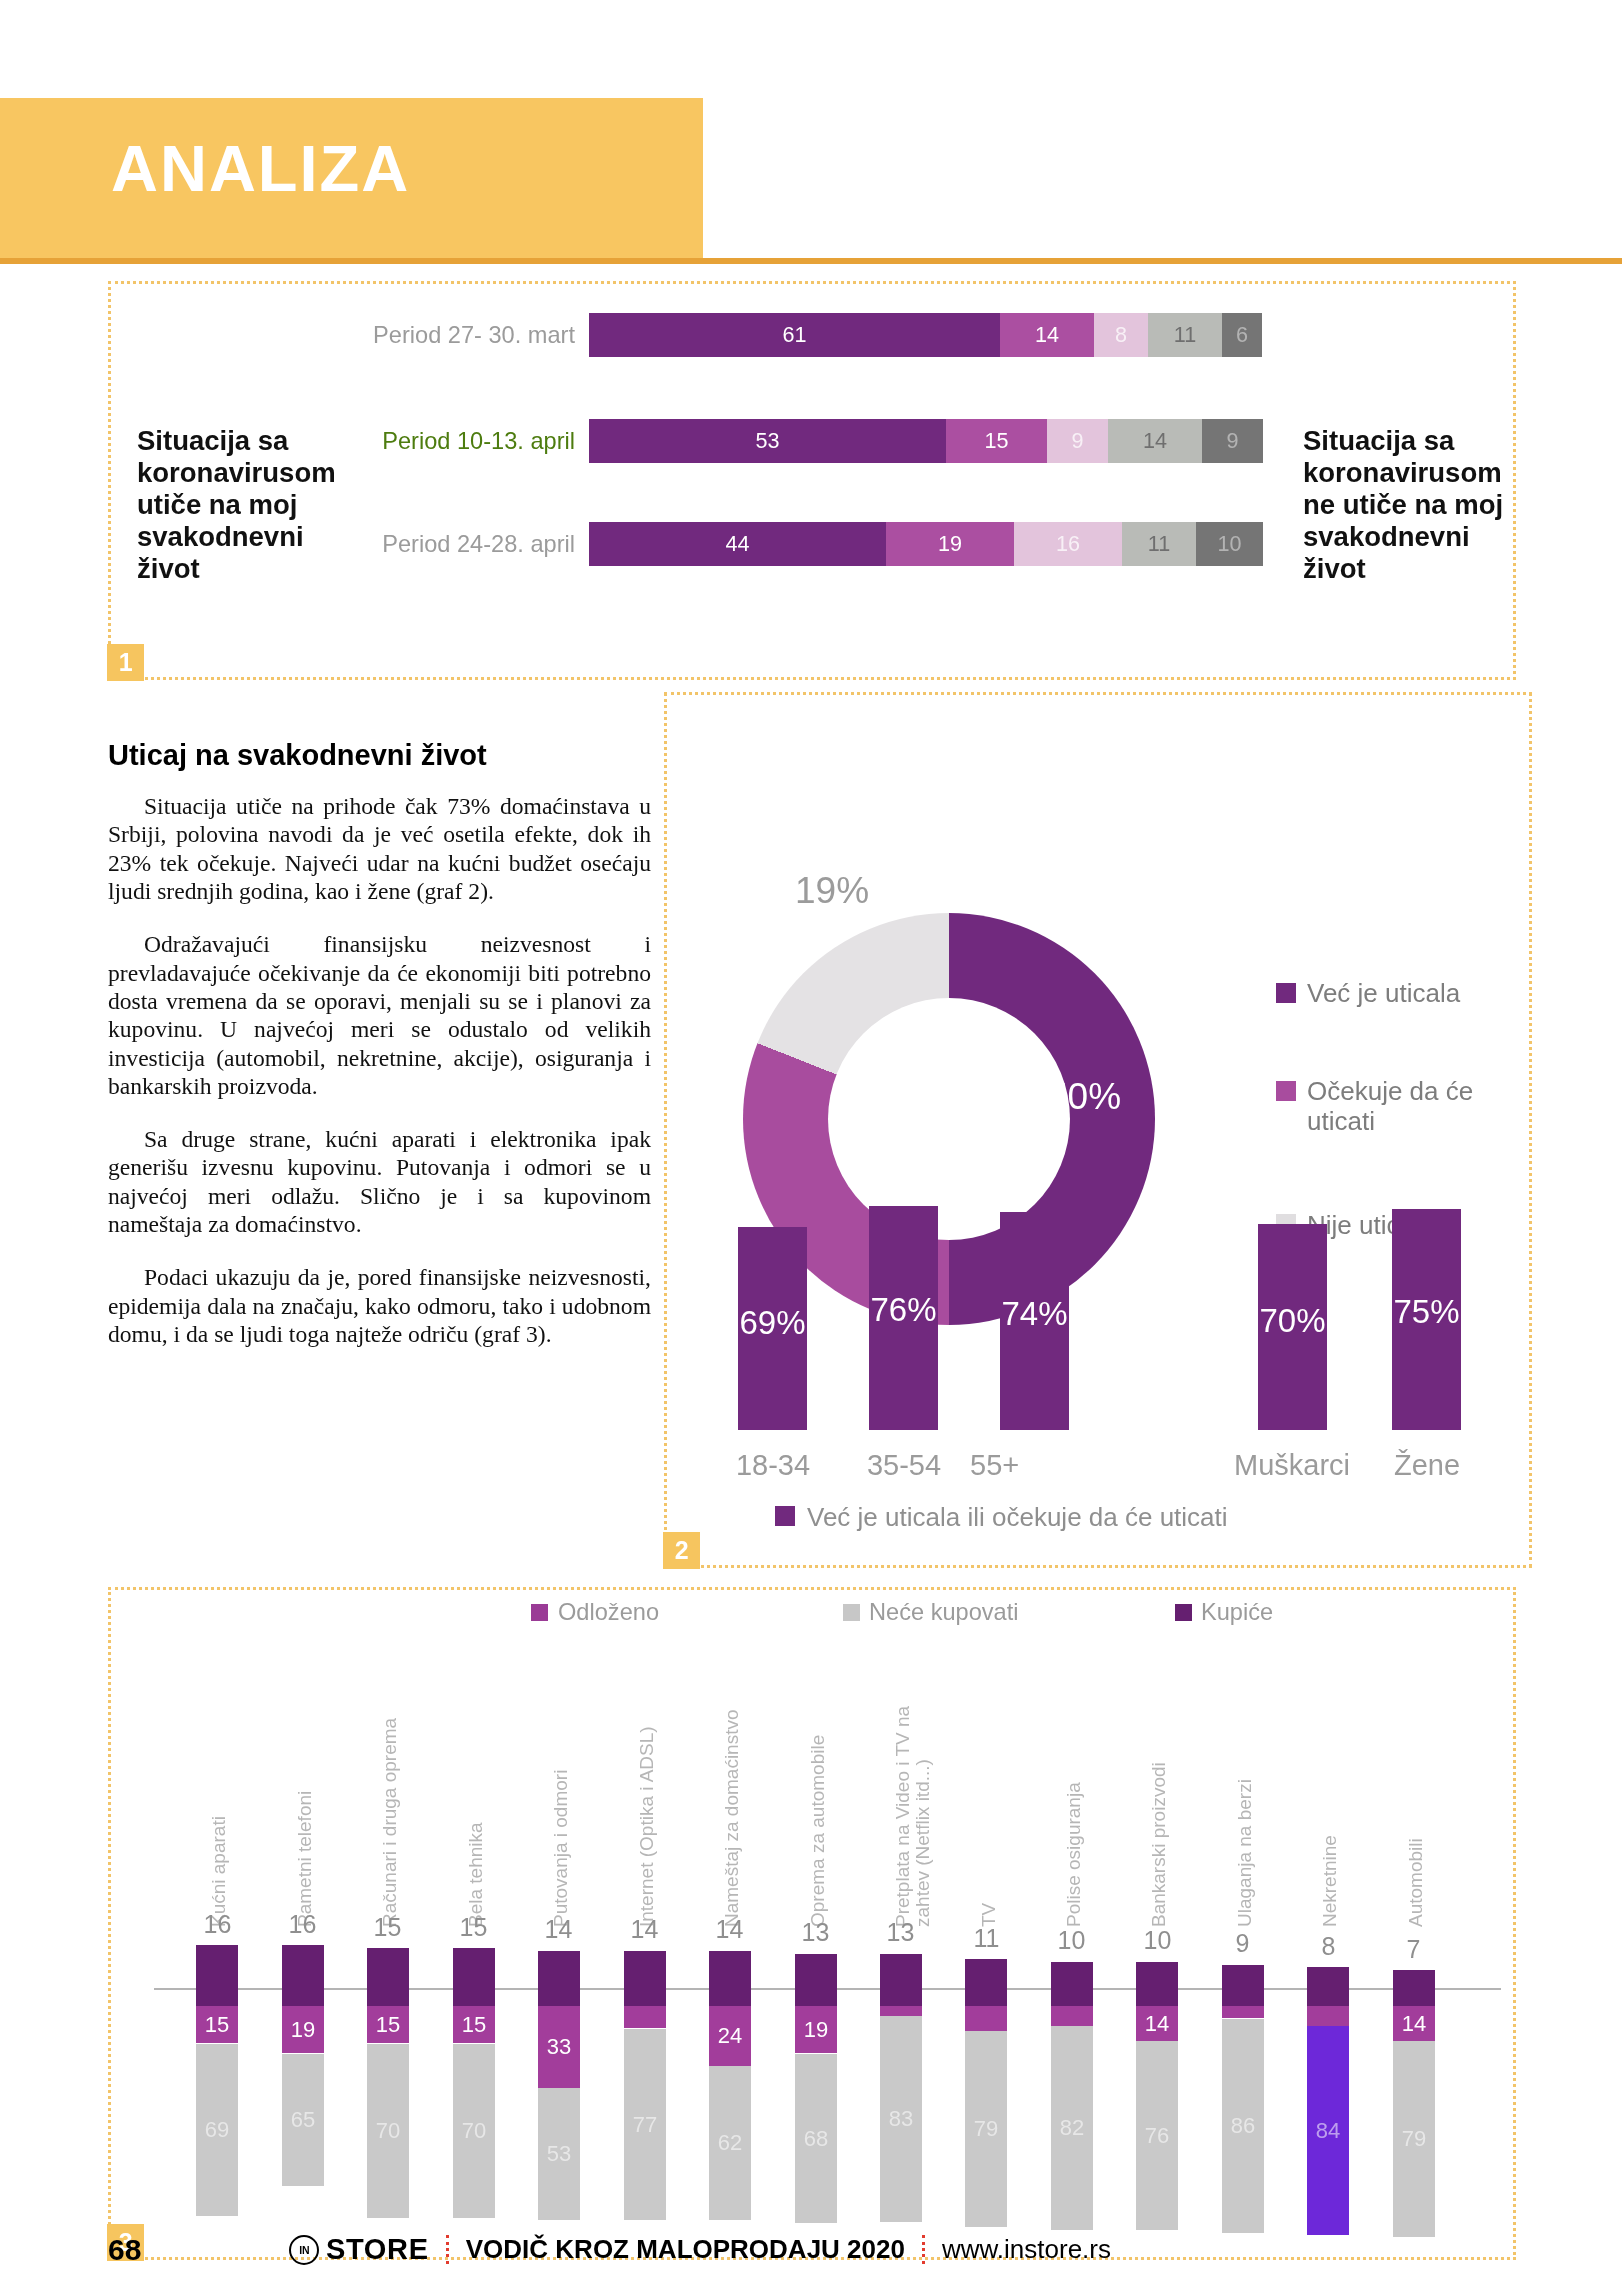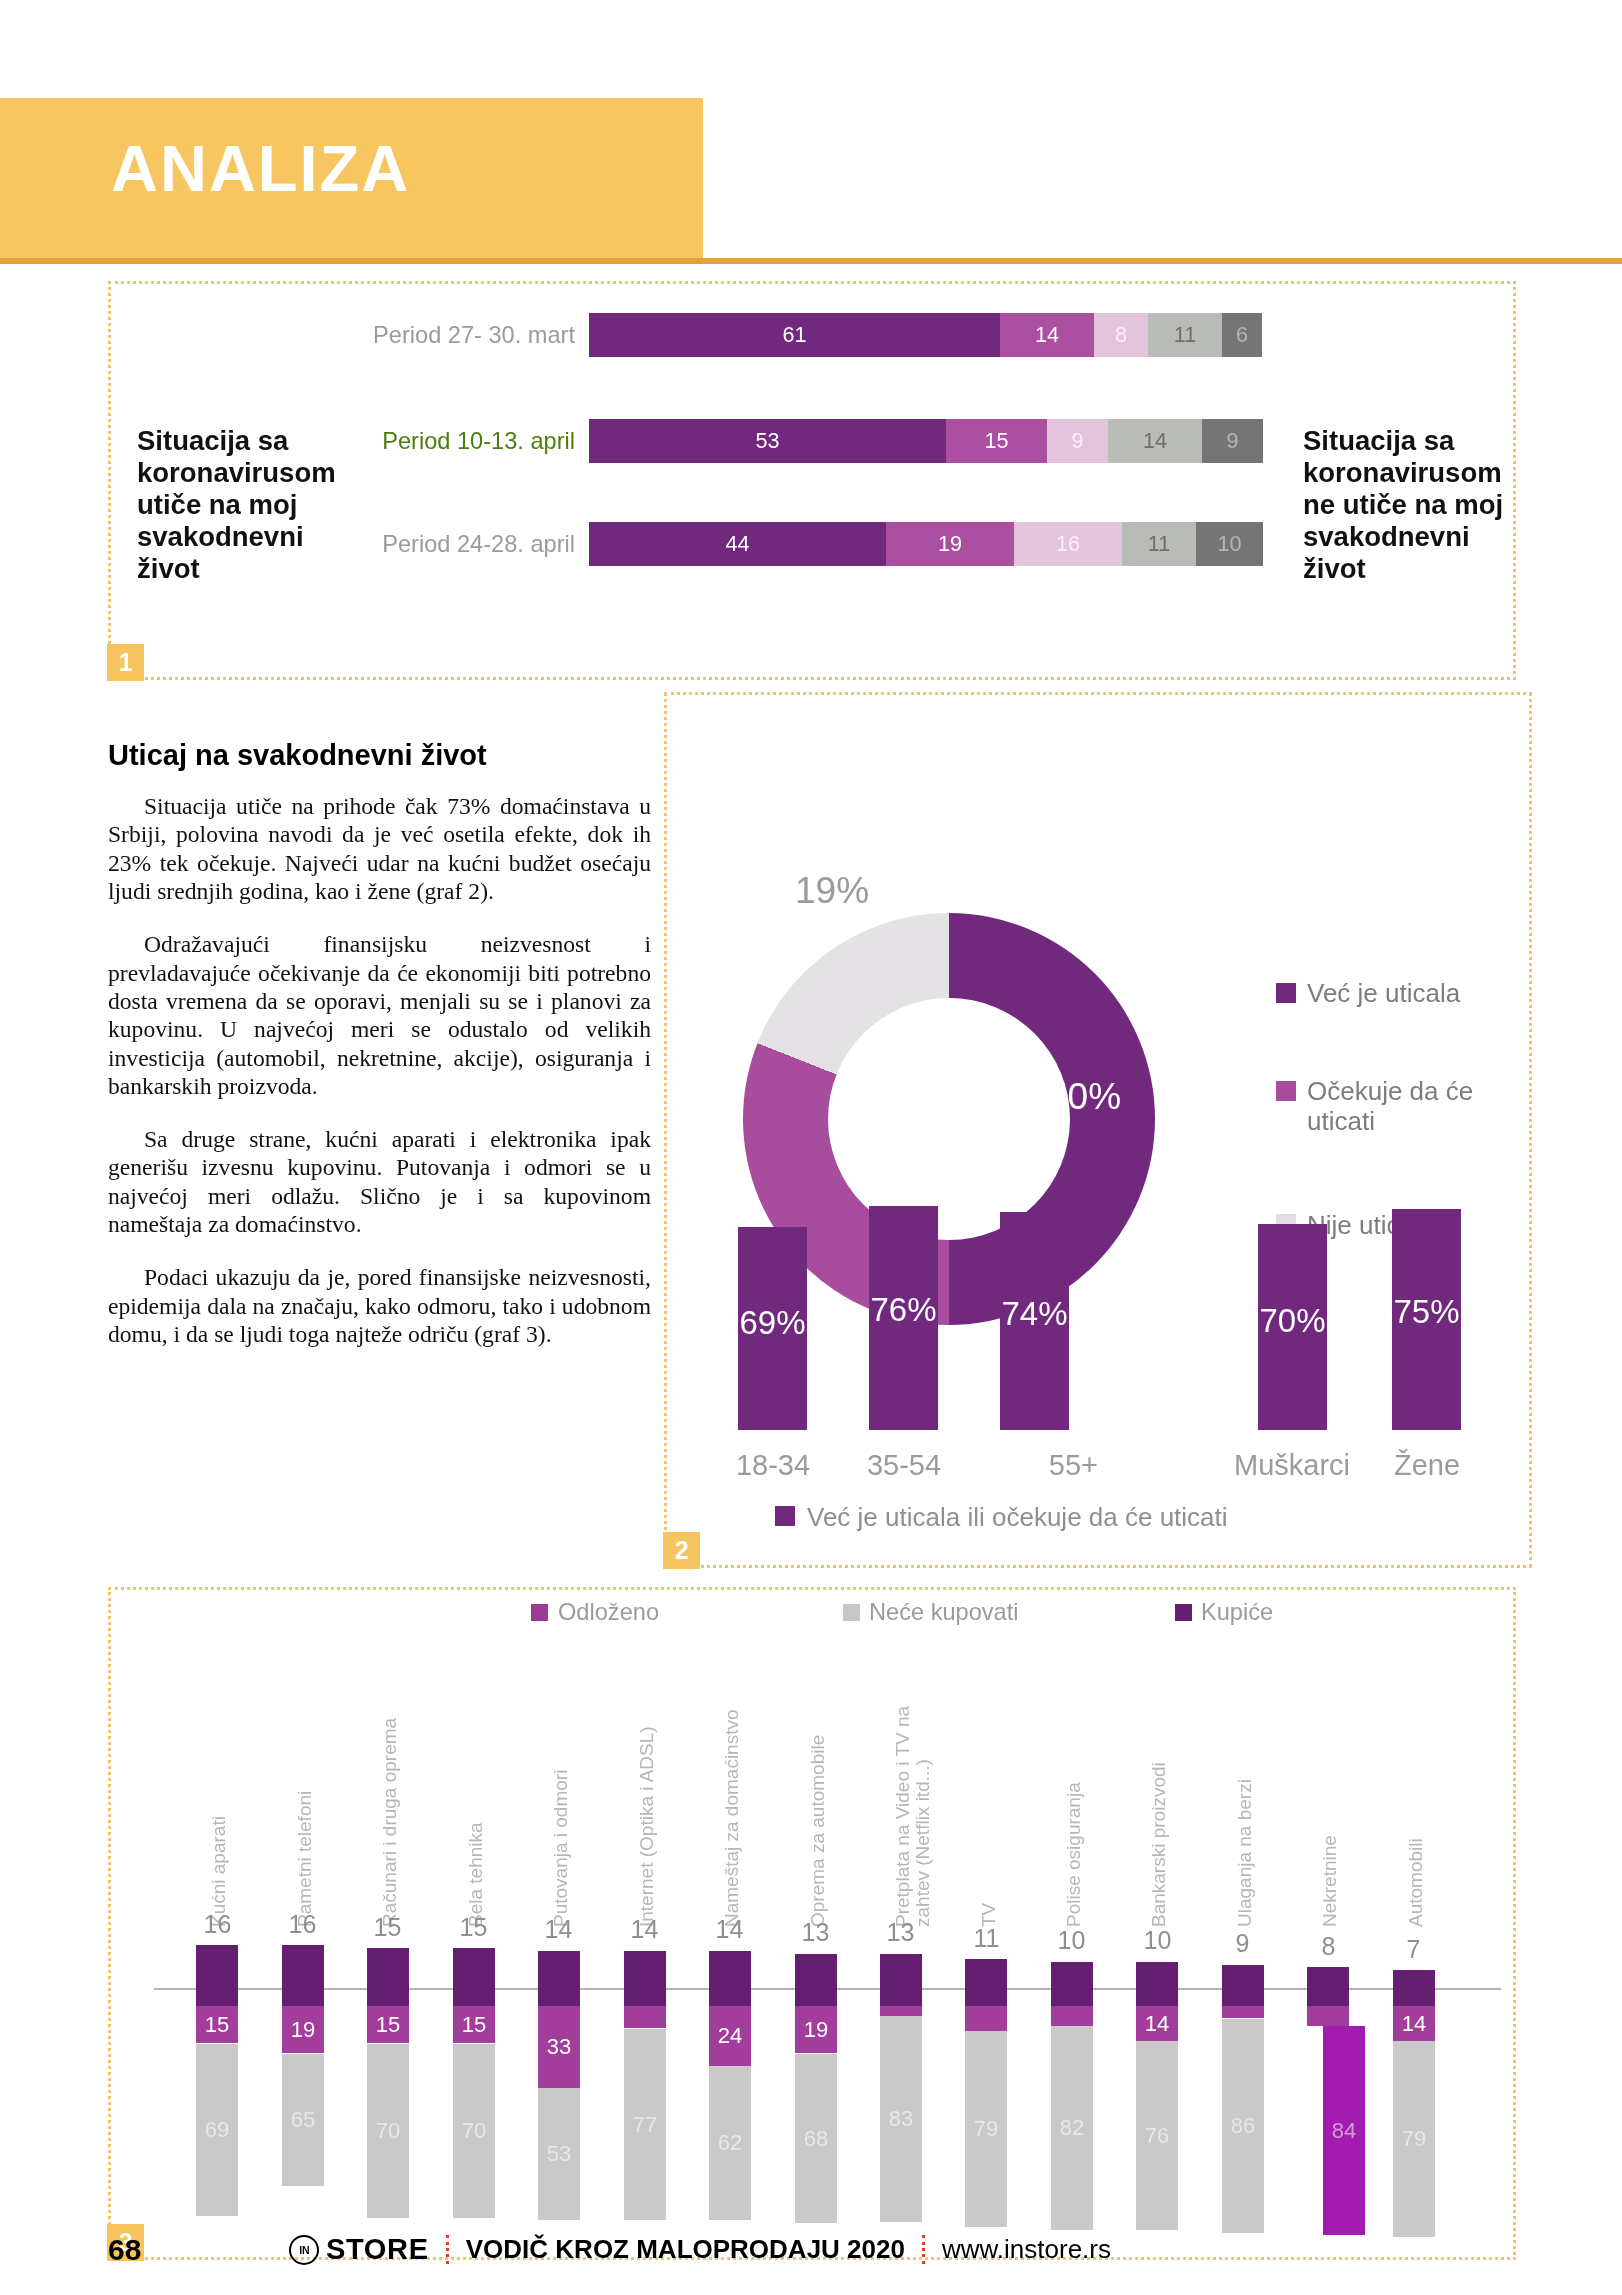--- a/index.html
+++ b/index.html
@@ -101,21 +101,21 @@
 
   <div class="abs" id="chart2-bars">
       <div style="position: absolute; left: 738px; top: 1227px; width: 69px; height: 203px; background: rgb(113, 41, 126);"></div>
       <div style="position: absolute; left: 725px; top: 1304px; width: 95px; text-align: center; font-size: 33px; color: rgb(255, 255, 255);">69%</div>
       <div style="position: absolute; left: 709px; top: 1449px; width: 128px; text-align: center; font-size: 29px; color: rgb(155, 155, 155);">18-34</div>
       <div style="position: absolute; left: 869px; top: 1206px; width: 69px; height: 224px; background: rgb(113, 41, 126);"></div>
       <div style="position: absolute; left: 856px; top: 1291px; width: 95px; text-align: center; font-size: 33px; color: rgb(255, 255, 255);">76%</div>
       <div style="position: absolute; left: 840px; top: 1449px; width: 128px; text-align: center; font-size: 29px; color: rgb(155, 155, 155);">35-54</div>
       <div style="position: absolute; left: 1000px; top: 1212px; width: 69px; height: 218px; background: rgb(113, 41, 126);"></div>
       <div style="position: absolute; left: 987px; top: 1295px; width: 95px; text-align: center; font-size: 33px; color: rgb(255, 255, 255);">74%</div>
-      <div style="position: absolute; left: 970px; top: 1449px; width: 128px; text-align: right; font-size: 29px; color: rgb(155, 155, 155);">55+</div>
+      <div style="position: absolute; left: 970px; top: 1449px; width: 128px; text-align: left; font-size: 29px; color: rgb(155, 155, 155);">55+</div>
       <div style="position: absolute; left: 1258px; top: 1224px; width: 69px; height: 206px; background: rgb(113, 41, 126);"></div>
       <div style="position: absolute; left: 1245px; top: 1302px; width: 95px; text-align: center; font-size: 33px; color: rgb(255, 255, 255);">70%</div>
       <div style="position: absolute; left: 1228px; top: 1449px; width: 128px; text-align: center; font-size: 29px; color: rgb(155, 155, 155);">Muškarci</div>
       <div style="position: absolute; left: 1392px; top: 1209px; width: 69px; height: 221px; background: rgb(113, 41, 126);"></div>
       <div style="position: absolute; left: 1379px; top: 1293px; width: 95px; text-align: center; font-size: 33px; color: rgb(255, 255, 255);">75%</div>
       <div style="position: absolute; left: 1363px; top: 1449px; width: 128px; text-align: center; font-size: 29px; color: rgb(155, 155, 155);">Žene</div>
     </div>
   <div class="abs legend-sq" style="left: 775px; top: 1506px; background: rgb(113, 41, 126);"></div>
   <div class="abs" style="left:807px;top:1502px;font-size:26px;color:#8f8f8f;">Već je uticala ili očekuje da će uticati</div>
 
@@ -193,21 +193,21 @@
       <div style="position: absolute; left: 1136px; top: 2041px; width: 42px; height: 189px; background: rgb(201, 201, 201); display: flex; align-items: center; justify-content: center; font-size: 22px; color: rgba(255, 255, 255, 0.55);">76</div>
       <div style="position: absolute; left: 1235px; top: 1927px; width: 275px; font-size: 19px; line-height: 1.05; color: rgb(182, 182, 182); transform: rotate(-90deg); transform-origin: 0px 0px;">Ulaganja na berzi</div>
       <div style="position: absolute; left: 1210px; top: 1929px; width: 65px; text-align: center; font-size: 25px; color: rgb(143, 143, 143);">9</div>
       <div style="position: absolute; left: 1222px; top: 1965px; width: 42px; height: 42px; background: rgb(101, 31, 112);"></div>
       <div style="position: absolute; left: 1222px; top: 2006px; width: 42px; height: 12.4px; background: rgb(162, 61, 155); display: flex; align-items: center; justify-content: center; font-size: 22px; color: rgb(255, 255, 255); overflow: hidden;"></div>
       <div style="position: absolute; left: 1222px; top: 2019px; width: 42px; height: 214px; background: rgb(201, 201, 201); display: flex; align-items: center; justify-content: center; font-size: 22px; color: rgba(255, 255, 255, 0.55);">86</div>
       <div style="position: absolute; left: 1320px; top: 1927px; width: 275px; font-size: 19px; line-height: 1.05; color: rgb(182, 182, 182); transform: rotate(-90deg); transform-origin: 0px 0px;">Nekretnine</div>
       <div style="position: absolute; left: 1296px; top: 1932px; width: 65px; text-align: center; font-size: 25px; color: rgb(143, 143, 143);">8</div>
       <div style="position: absolute; left: 1307px; top: 1967px; width: 42px; height: 39px; background: rgb(101, 31, 112);"></div>
       <div style="position: absolute; left: 1307px; top: 2006px; width: 42px; height: 20px; background: rgb(162, 61, 155); display: flex; align-items: center; justify-content: center; font-size: 22px; color: rgb(255, 255, 255); overflow: hidden;"></div>
-      <div style="position: absolute; left: 1307px; top: 2026px; width: 42px; height: 209px; background: #a21caf; display: flex; align-items: center; justify-content: center; font-size: 22px; color: rgba(255, 255, 255, 0.55); margin-left: 16px;">84</div>
+      <div style="position: absolute; left: 1307px; top: 2026px; width: 42px; height: 209px; background: #6d28d9; display: flex; align-items: center; justify-content: center; font-size: 22px; color: rgba(255, 255, 255, 0.55);">84</div>
       <div style="position: absolute; left: 1406px; top: 1927px; width: 275px; font-size: 19px; line-height: 1.05; color: rgb(182, 182, 182); transform: rotate(-90deg); transform-origin: 0px 0px;">Automobili</div>
       <div style="position: absolute; left: 1381px; top: 1935px; width: 65px; text-align: center; font-size: 25px; color: rgb(143, 143, 143);">7</div>
       <div style="position: absolute; left: 1393px; top: 1970px; width: 42px; height: 36px; background: rgb(101, 31, 112);"></div>
       <div style="position: absolute; left: 1393px; top: 2006px; width: 42px; height: 35px; background: rgb(162, 61, 155); display: flex; align-items: center; justify-content: center; font-size: 22px; color: rgb(255, 255, 255); overflow: hidden;">14</div>
       <div style="position: absolute; left: 1393px; top: 2041px; width: 42px; height: 196px; background: rgb(201, 201, 201); display: flex; align-items: center; justify-content: center; font-size: 22px; color: rgba(255, 255, 255, 0.55);">79</div>
     </div>
 
   <div class="abs footer-row">
     <span class="footer-num">68</span>
     <span class="footer-logo">

